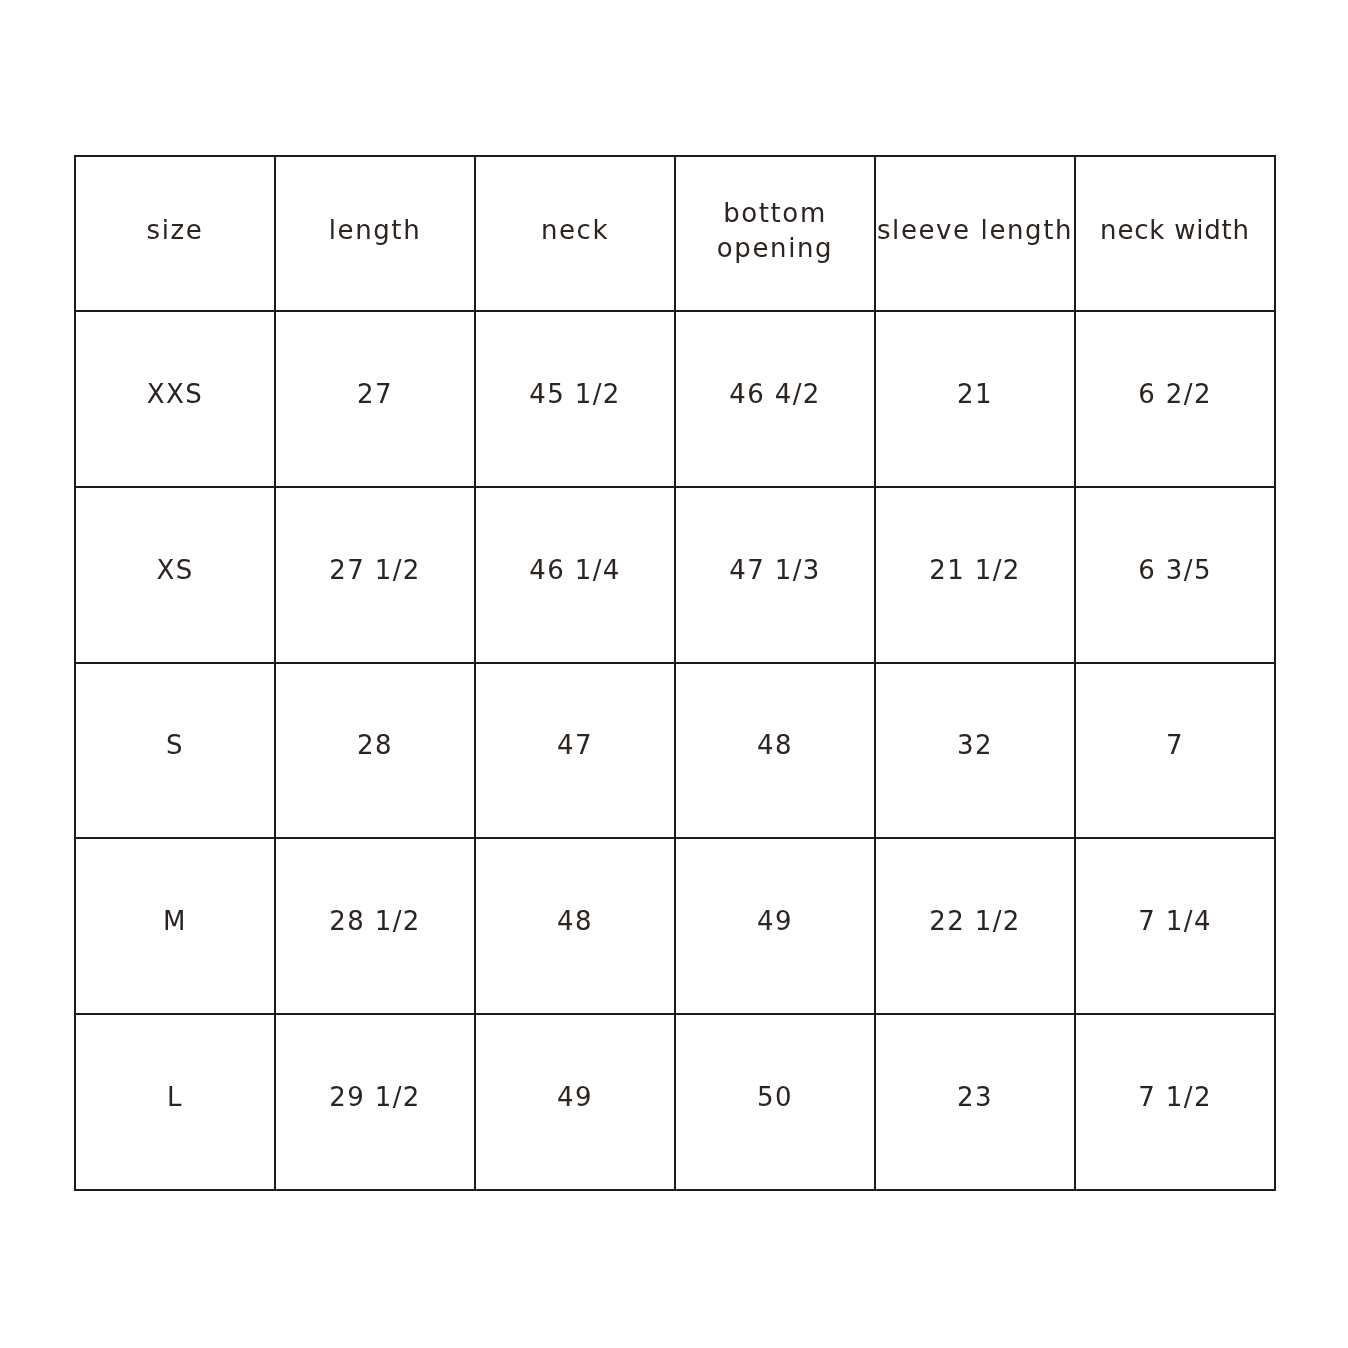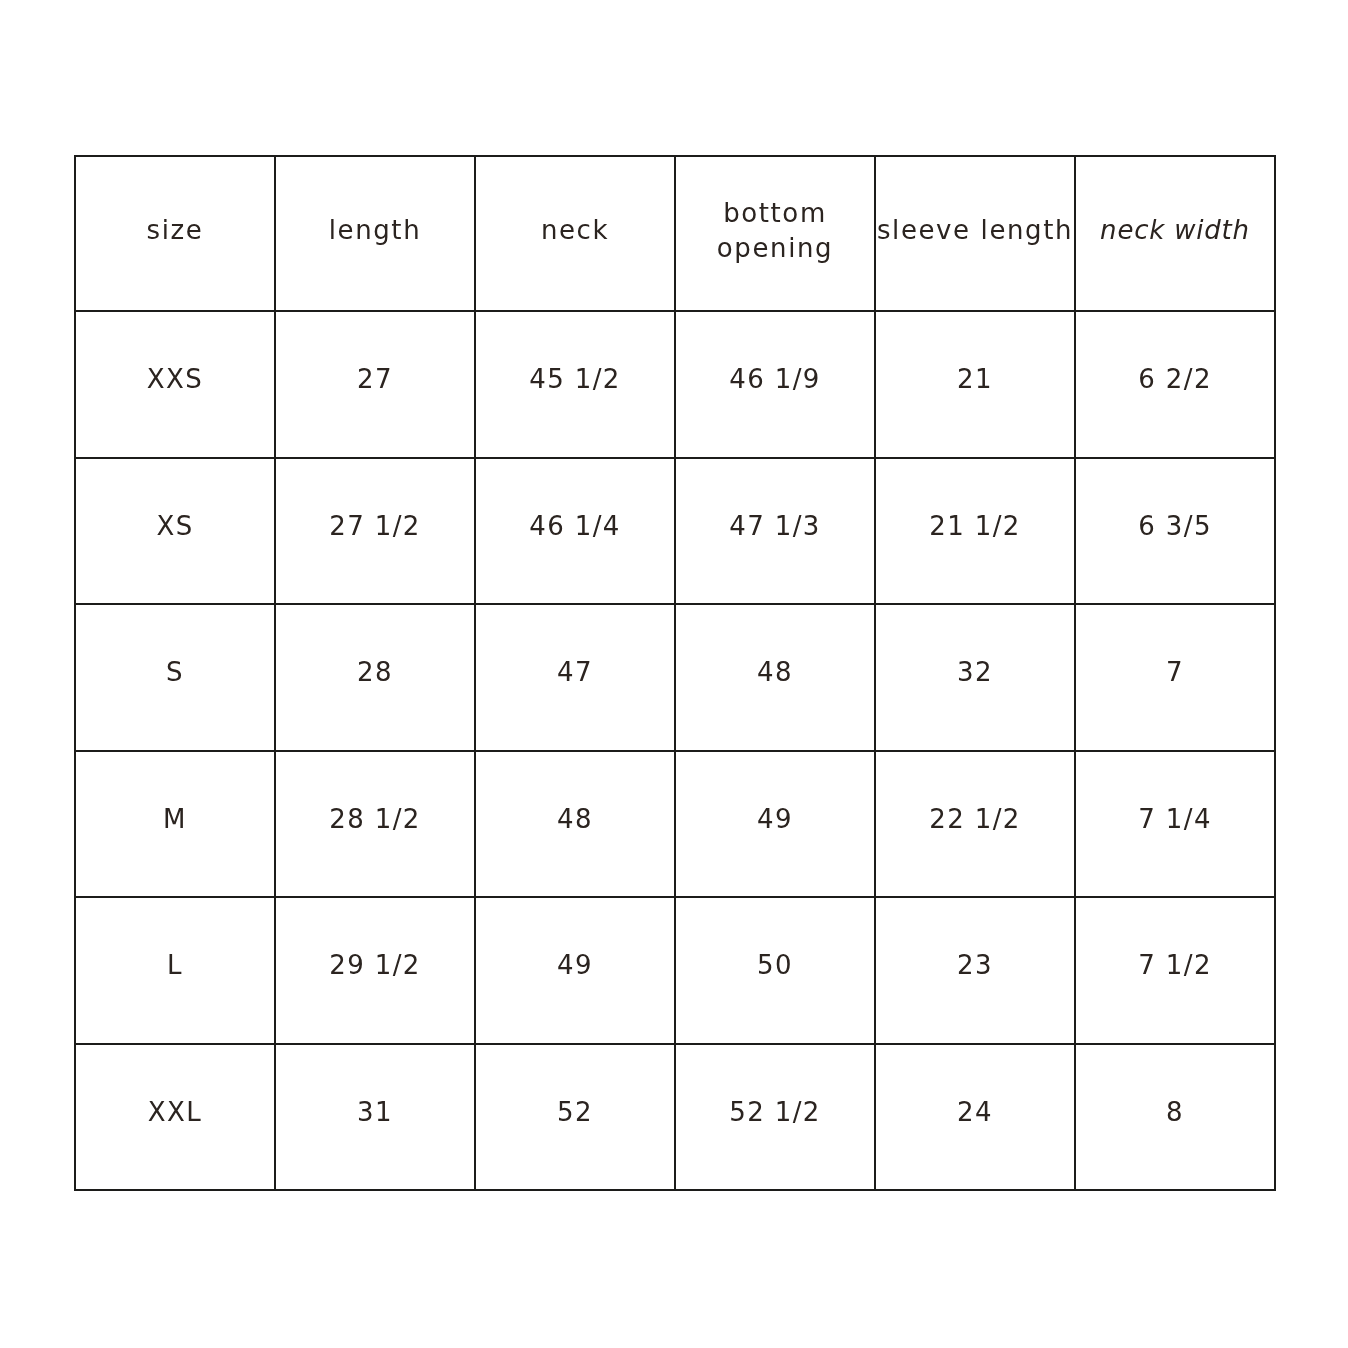--- a/index.html
+++ b/index.html
@@ -60,21 +60,20 @@
     font-weight: 400;
   }
   .head-cell {
     display: block;
     padding-bottom: 6px;
   }
   
   th.head-neck .head-cell {
     letter-spacing: 0.8px;
     white-space: nowrap;
-    font-style: italic;
   }
 
   
   .size-table tbody tr {
     height: 136px;
   }
   .size-table td {
     font-size: 26px;
     letter-spacing: 1.4px;
     color: #2b2420;
@@ -124,21 +123,21 @@
           <td>
             <span class="cell-inner">XXS</span>
           </td>
           <td>
             <span class="cell-inner">27</span>
           </td>
           <td>
             <span class="cell-inner">45 1/2</span>
           </td>
           <td>
-            <span class="cell-inner">46 1/9</span>
+            <span class="cell-inner">46 4/2</span>
           </td>
           <td>
             <span class="cell-inner">21</span>
           </td>
           <td>
             <span class="cell-inner">6 2/2</span>
           </td>
         </tr>
         <tr>
           <td>
@@ -211,37 +210,17 @@
             <span class="cell-inner">49</span>
           </td>
           <td>
             <span class="cell-inner">50</span>
           </td>
           <td>
             <span class="cell-inner">23</span>
           </td>
           <td>
             <span class="cell-inner">7 1/2</span>
-          </td>
-        </tr>
-        <tr>
-          <td>
-            <span class="cell-inner">XXL</span>
-          </td>
-          <td>
-            <span class="cell-inner">31</span>
-          </td>
-          <td>
-            <span class="cell-inner">52</span>
-          </td>
-          <td>
-            <span class="cell-inner">52 1/2</span>
-          </td>
-          <td>
-            <span class="cell-inner">24</span>
-          </td>
-          <td>
-            <span class="cell-inner">8</span>
           </td>
         </tr>
       </tbody>
   </table>
 </div>
 
 </body></html>

